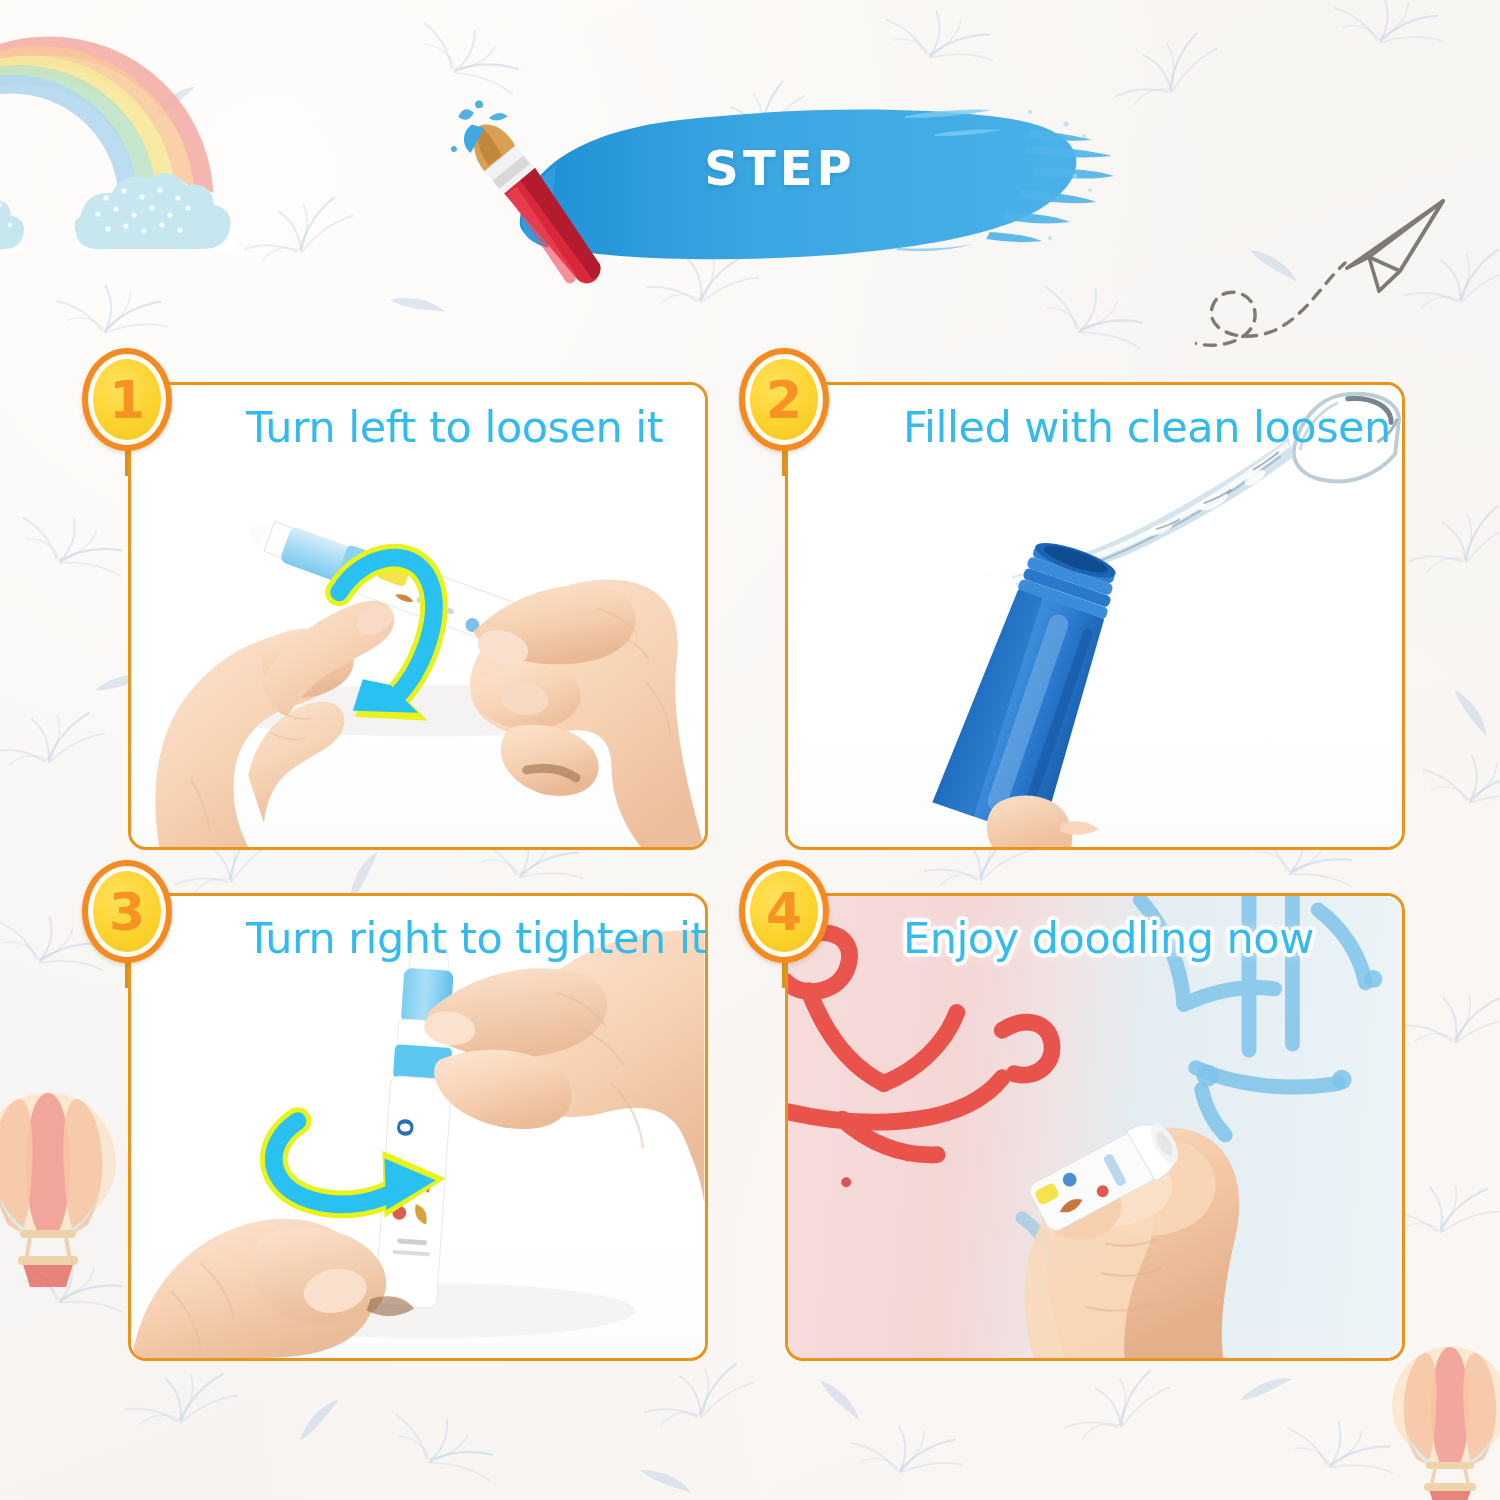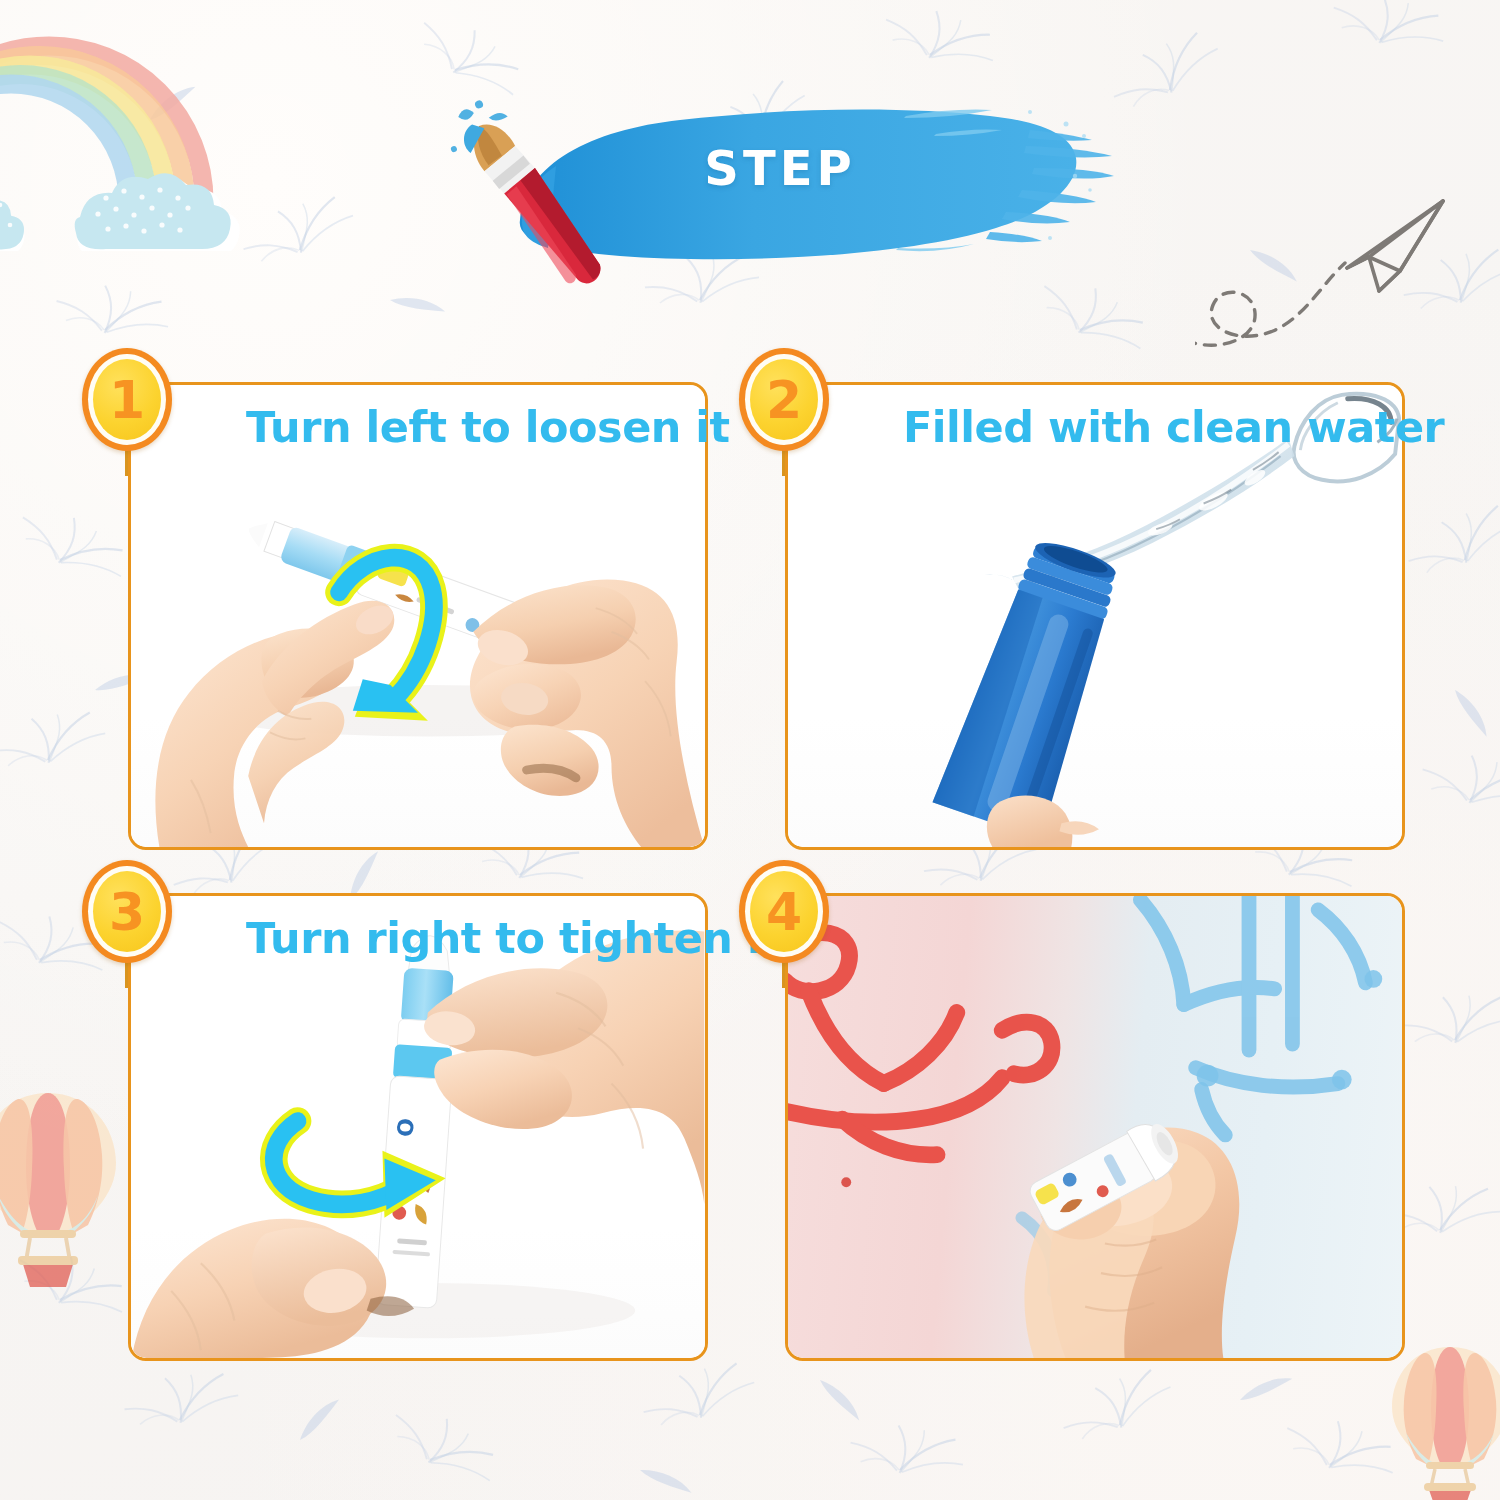--- a/index.html
+++ b/index.html
@@ -48,21 +48,21 @@
     border-radius:18px;
     background:#FFFFFF;
     overflow:hidden;
   }
   .card-photo { position:absolute; inset:0; border-radius:15px; overflow:hidden; }
 
   .card-heading {
     position:absolute; left:118px; top:14px; right:14px; height:62px;
     display:flex; align-items:center;
     color:#33BBEE;
-    font-size:43px; font-weight:bold;
+    font-size:43px; font-weight:normal;
     font-family:"DejaVu Sans", sans-serif;
     letter-spacing:-.5px;
     white-space:nowrap;
     z-index:6;
   }
   .card-heading.on-photo {
     color:#33BBEE;
     text-shadow:
       -4px 0 0 #fff, 4px 0 0 #fff, 0 -4px 0 #fff, 0 4px 0 #fff,
       -3px -3px 0 #fff, 3px -3px 0 #fff, -3px 3px 0 #fff, 3px 3px 0 #fff,
@@ -508,21 +508,21 @@
           </g>
 
           <g>
             <path d="M206 468 C 196 450 200 430 214 422 C 236 410 268 416 280 434
                      C 288 448 288 458 286 468 Z" fill="url(#skin2)"></path>
             <path d="M276 444 q22-6 38 6 q-18 10-40 2z" fill="#F7D6BB"></path>
           </g>
         </svg>
       </div>
     </div>
-    <div class="card-heading">Filled with clean water</div>
+    <div class="card-heading">Filled with clean loosen</div>
   </div>
   <div class="badge-wrap" style="left:739px; top:348px;">
     <div class="badge-stem"></div>
     <div class="step-badge">
       <div class="badge-ring-white"></div>
       <div class="badge-core">
         <span class="badge-num">2</span>
       </div>
     </div>
   </div>
@@ -685,20 +685,21 @@
             <circle cx="314" cy="292" r="6" fill="#E05B4F"></circle>
             <rect x="330" y="262" width="10" height="34" rx="4" fill="#8FBFE4" opacity=".6"></rect>
 
             <path d="M364 250 q30 -4 34 28 q4 30 -32 30 Z" fill="#FFFFFF" stroke="#E0E0E0" stroke-width="1"></path>
             <ellipse cx="392" cy="279" rx="10" ry="22" fill="#F3F3F3"></ellipse>
             <ellipse cx="392" cy="279" rx="6" ry="13" fill="#E6E6E6"></ellipse>
           </g>
         </svg>
       </div>
     </div>
+    <div class="card-heading on-photo">Enjoy doodling now</div>
   </div>
   <div class="badge-wrap" style="left:739px; top:860px;">
     <div class="badge-stem"></div>
     <div class="step-badge">
       <div class="badge-ring-white"></div>
       <div class="badge-core">
         <span class="badge-num">4</span>
       </div>
     </div>
   </div>

